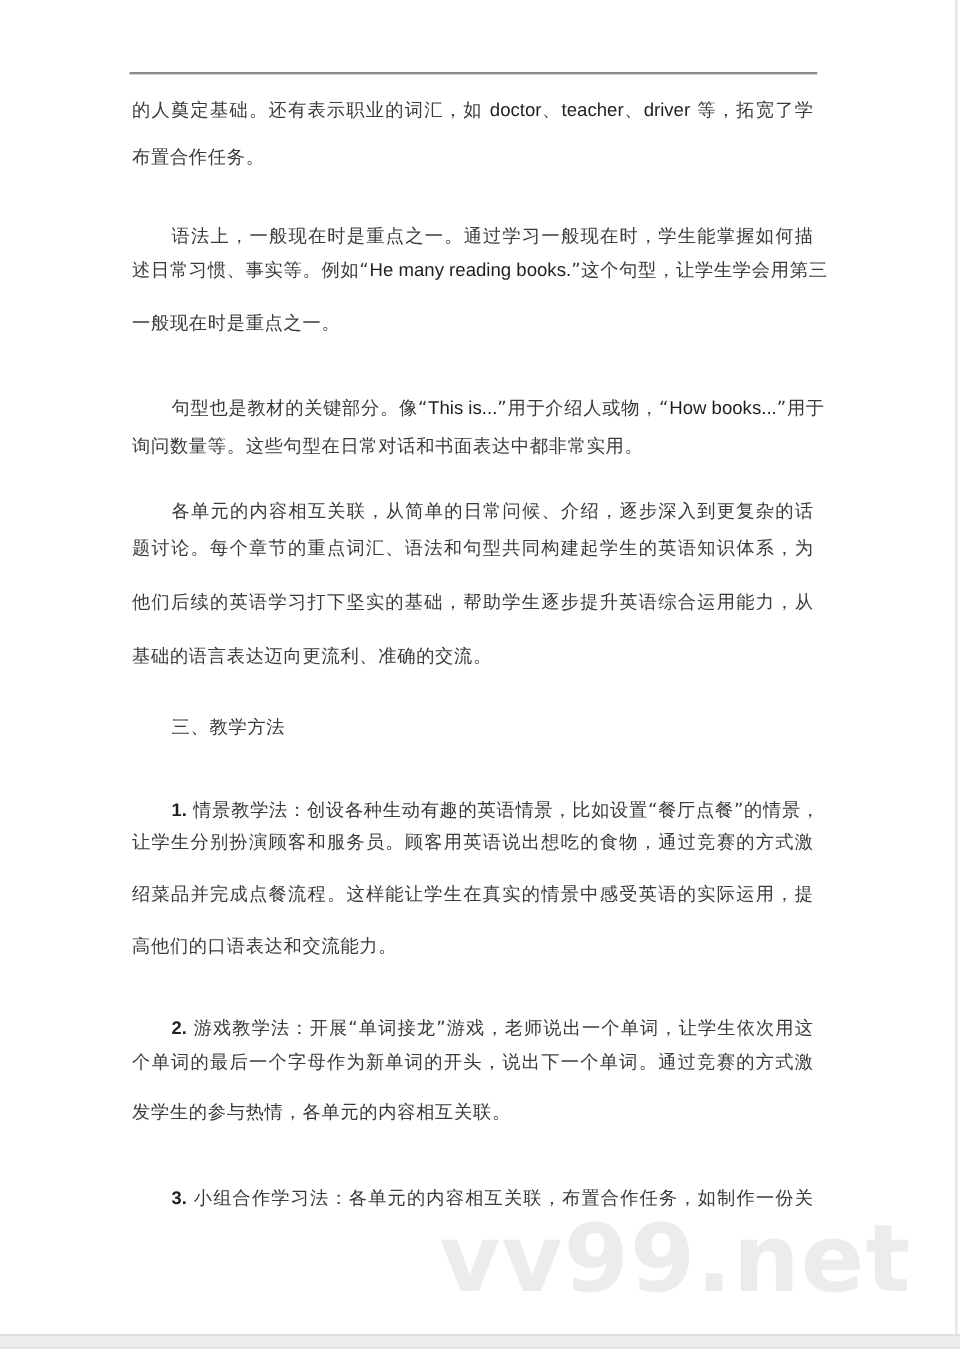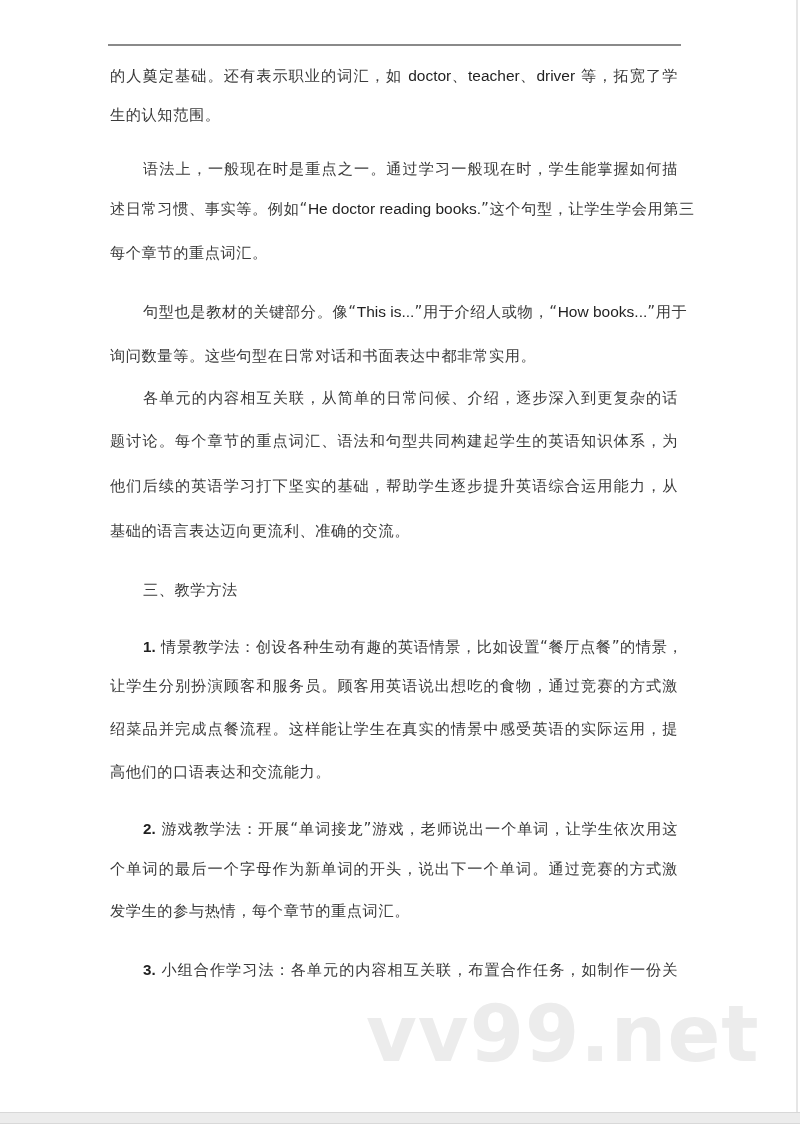--- a/index.html
+++ b/index.html
@@ -11,21 +11,21 @@
       width: 800px;
       height: 1137px;
       position: relative;
       overflow: hidden;
       font-family: "DejaVu Sans", "Liberation Sans", sans-serif;
       color: #3a3a3a;
     }
     .page {
       position: absolute;
       left: 0;
-      top: 0;
+      top: 16px;
       width: 796px;
       height: 1112px;
       background: #ffffff;
     }
     .right-edge {
       position: absolute;
       left: 796px;
       top: 0;
       width: 2px;
       height: 1137px;
@@ -66,21 +66,21 @@
       color: #1f1f1f;
       font-weight: bold;
       letter-spacing: 0;
     }
     .justify {
       display: inline-block;
       width: 568px;
       text-align: justify;
       text-align-last: justify;
     }
-    .indent .justify { width: 535px; }
+    .indent .justify { width: 535px; margin-top: 12px; }
     .watermark {
       position: absolute;
       left: 366px;
       top: 994px;
       font-family: "DejaVu Sans", "Liberation Sans", sans-serif;
       font-weight: bold;
       font-size: 78px;
       line-height: 80px;
       letter-spacing: 1px;
       color: #ececec;
@@ -109,27 +109,27 @@
 </head>
 <body>
 
 <div class="page">
   <div class="header-rule"></div>
 
   <div class="content">
 
     <div>
       <div class="line" style="top:8px"><span class="justify">的人奠定基础。还有表示职业的词汇，如 <span class="en">doctor</span>、<span class="en">teacher</span>、<span class="en">driver</span> 等，拓宽了学</span></div>
-      <div class="line" style="top:47px">生的认知范围。</div>
+      <div class="line" style="top:47px">布置合作任务。</div>
     </div>
 
     <div>
       <div class="line indent" style="top:101px"><span class="justify">语法上，一般现在时是重点之一。通过学习一般现在时，学生能掌握如何描</span></div>
-      <div class="line" style="top:141px"><span class="justify">述日常习惯、事实等。例如“<span class="en">He doctor reading books.</span>”这个句型，让学生学会用第三</span></div>
-      <div class="line" style="top:185px">每个章节的重点词汇。</div>
+      <div class="line" style="top:141px"><span class="justify">述日常习惯、事实等。例如“<span class="en">He many reading books.</span>”这个句型，让学生学会用第三</span></div>
+      <div class="line" style="top:185px">一般现在时是重点之一。</div>
     </div>
 
     <div>
       <div class="line indent" style="top:244px"><span class="justify">句型也是教材的关键部分。像“<span class="en">This is...</span>”用于介绍人或物，“<span class="en">How books...</span>”用于</span></div>
       <div class="line" style="top:288px">询问数量等。这些句型在日常对话和书面表达中都非常实用。</div>
     </div>
 
     <div>
       <div class="line indent" style="top:330px"><span class="justify">各单元的内容相互关联，从简单的日常问候、介绍，逐步深入到更复杂的话</span></div>
       <div class="line" style="top:373px"><span class="justify">题讨论。每个章节的重点词汇、语法和句型共同构建起学生的英语知识体系，为</span></div>
@@ -142,21 +142,21 @@
     <div>
       <div class="line indent" style="top:579px"><span class="justify"><span class="num">1.</span> <span>情景教学法：创设各种生动有趣的英语情景，比如设置“餐厅点餐”的情景，</span></span></div>
       <div class="line" style="top:618px"><span class="justify">让学生分别扮演顾客和服务员。顾客用英语说出想吃的食物，通过竞赛的方式激</span></div>
       <div class="line" style="top:661px"><span class="justify">绍菜品并完成点餐流程。这样能让学生在真实的情景中感受英语的实际运用，提</span></div>
       <div class="line" style="top:704px">高他们的口语表达和交流能力。</div>
     </div>
 
     <div>
       <div class="line indent" style="top:761px"><span class="justify"><span class="num">2.</span> <span>游戏教学法：开展“单词接龙”游戏，老师说出一个单词，让学生依次用这</span></span></div>
       <div class="line" style="top:801px"><span class="justify">个单词的最后一个字母作为新单词的开头，说出下一个单词。通过竞赛的方式激</span></div>
-      <div class="line" style="top:843px">发学生的参与热情，每个章节的重点词汇。</div>
+      <div class="line" style="top:843px">发学生的参与热情，各单元的内容相互关联。</div>
     </div>
 
     <div>
       <div class="line indent" style="top:902px"><span class="justify"><span class="num">3.</span> <span>小组合作学习法：各单元的内容相互关联，布置合作任务，如制作一份关</span></span></div>
     </div>
 
   </div>
 
   <div class="watermark">vv99.net</div>
 </div>

